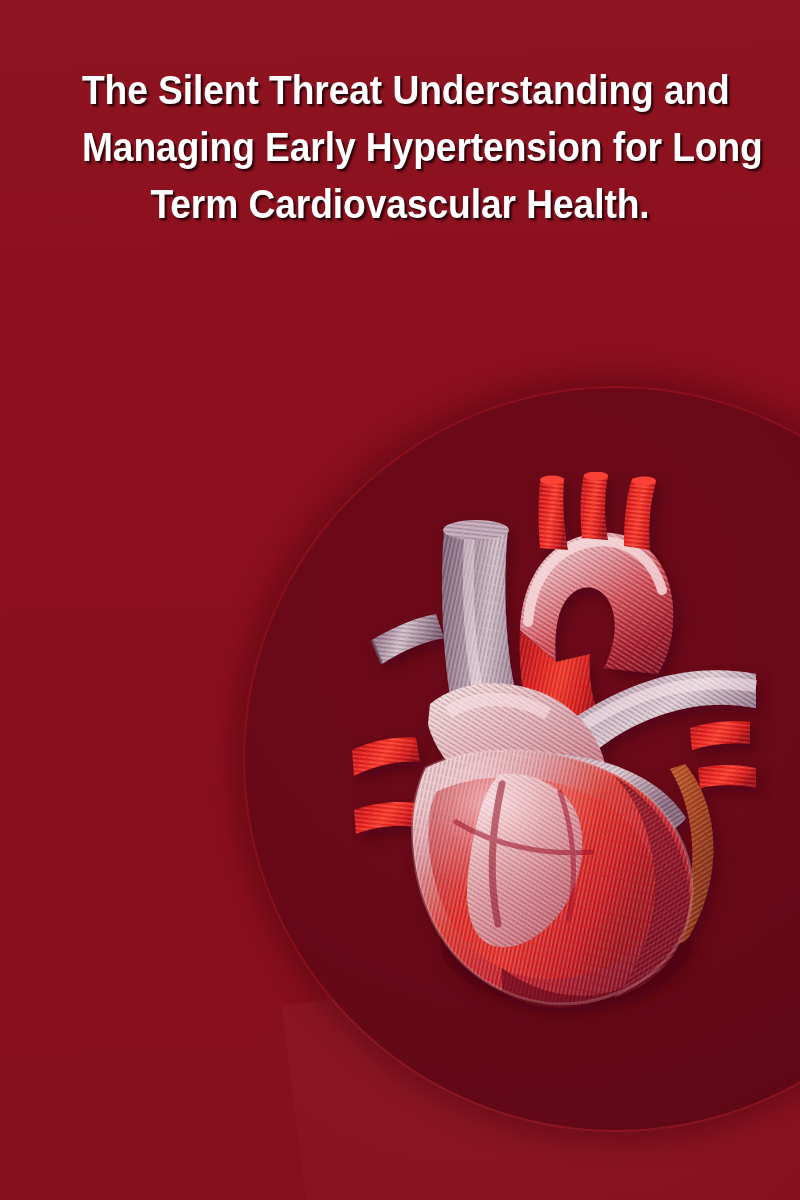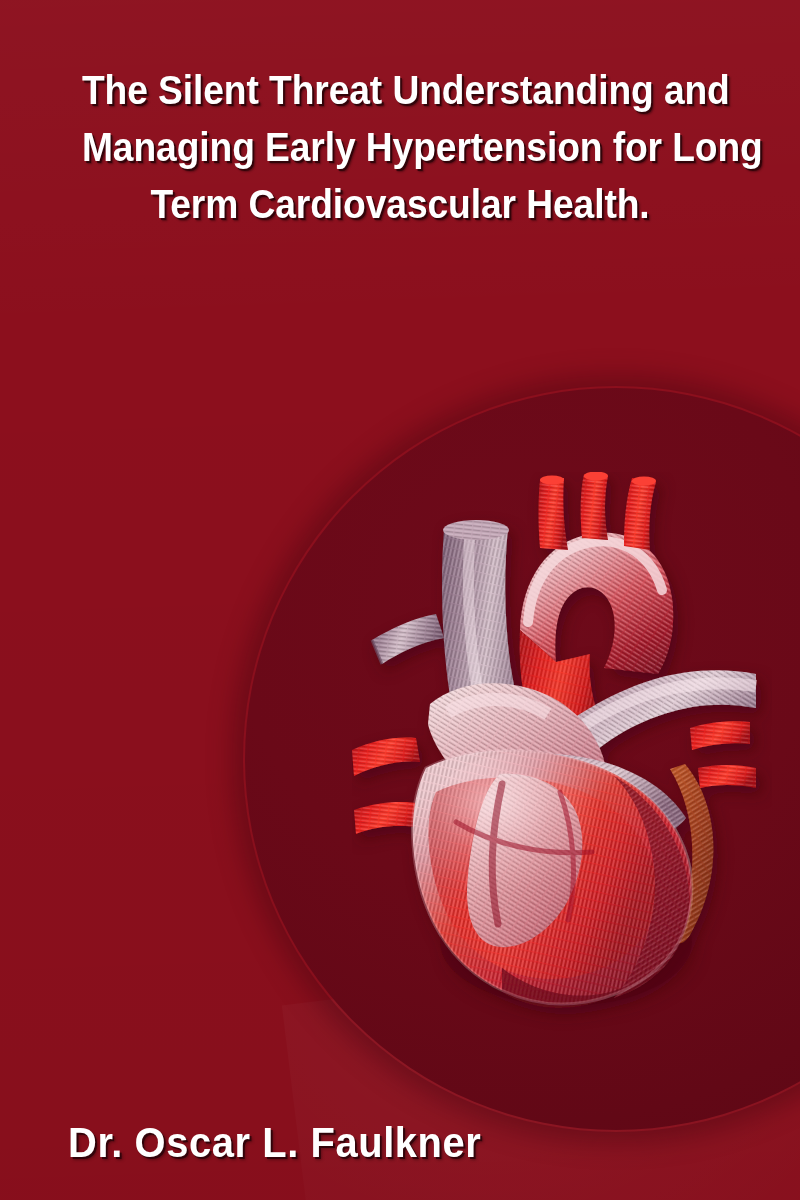--- a/index.html
+++ b/index.html
@@ -419,17 +419,14 @@
       </g>
     </svg>
   </div>
 
   <div class="title-block">
     <span class="title-line">The Silent Threat Understanding and</span>
     <span class="title-line">Managing Early Hypertension for Long</span>
     <span class="title-line">Term Cardiovascular Health.</span>
   </div>
 
-  <div class="author-block">
-    <span class="author-name">Dr. Oscar L. Faulkner</span>
-  </div>
 
 </div>
 
 </body></html>

